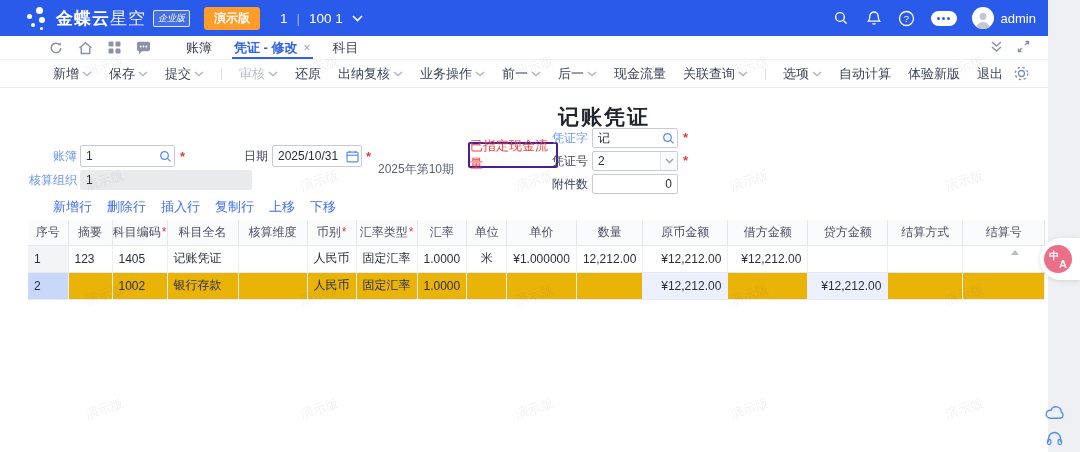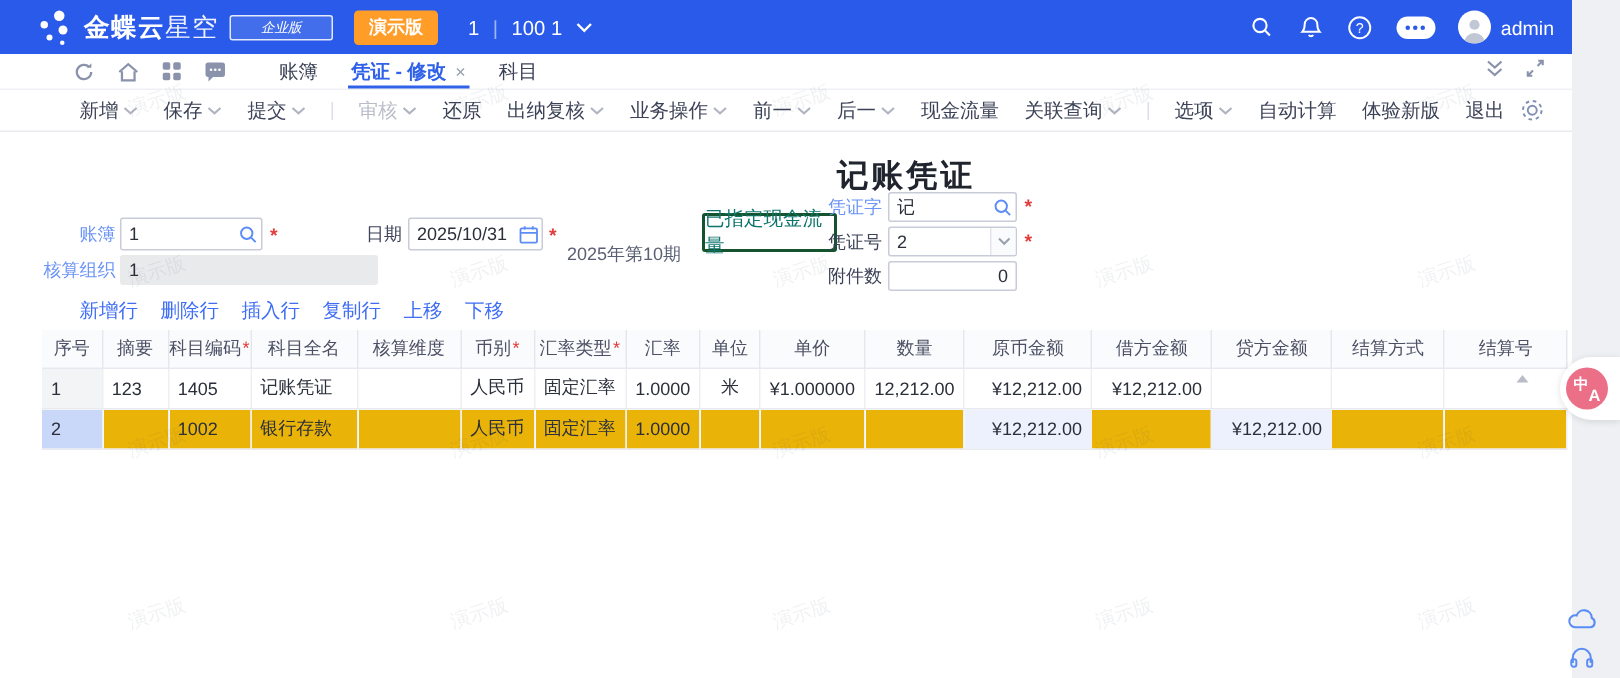--- a/index.html
+++ b/index.html
@@ -12,21 +12,21 @@
   .logo{position:relative;width:22px;height:26px;flex:none;}
   .logo i{position:absolute;background:#fff;border-radius:50%;}
   .logo i:nth-child(1){width:7px;height:7px;left:10px;top:2px;}
   .logo i:nth-child(2){width:5px;height:5px;left:1px;top:9px;}
   .logo i:nth-child(3){width:6px;height:6px;left:13px;top:12px;}
   .logo i:nth-child(4){width:4px;height:4px;left:5px;top:18px;}
   .logo i:nth-child(5){width:3px;height:3px;left:14px;top:22px;}
   .brand{margin-left:8px;font-size:17px;letter-spacing:1px;white-space:nowrap;text-align:right;}
   .brand .b1{font-weight:bold;}
   .brand .b2{font-weight:normal;opacity:.92;}
-  .badge-edition{margin-left:7px;font-size:9px;font-style:italic;border:1px solid rgba(255,255,255,.85);border-radius:2px;padding:1px 20px;background:rgba(255,255,255,.12);}
+  .badge-edition{margin-left:7px;font-size:9px;font-style:italic;border:1px solid rgba(255,255,255,.85);border-radius:2px;padding:1px 4px;background:rgba(255,255,255,.12);}
   .badge-demo{margin-left:14px;font-size:12px;background:#ff9d28;border-radius:3px;padding:3px 10px;font-weight:bold;}
   .workspace{margin-left:20px;display:flex;align-items:center;gap:9px;font-size:13.5px;cursor:pointer;}
   .workspace .sep{opacity:.55;}
   .top-right{margin-left:auto;display:flex;align-items:center;gap:15px;}
   .tico{width:18px;height:18px;display:flex;align-items:center;justify-content:center;cursor:pointer;}
   .pill{width:26px;height:15px;background:#fff;border-radius:8px;display:flex;align-items:center;justify-content:center;gap:2px;cursor:pointer;}
   .pill i{width:3px;height:3px;border-radius:50%;background:#2a5ae9;}
   .avatar{width:22px;height:22px;border-radius:50%;background:#fff;display:flex;align-items:flex-end;justify-content:center;overflow:hidden;cursor:pointer;}
   .uname{font-size:13px;margin-left:-8px;}
 
@@ -52,21 +52,21 @@
   .doc-title{position:absolute;left:160px;right:0;top:103px;text-align:center;font-size:21px;font-weight:bold;color:#20242e;letter-spacing:2px;}
   .flabel{position:absolute;font-size:12px;color:#3c4257;text-align:right;line-height:22px;white-space:nowrap;}
   .flabel.blue{color:#6b94f6;}
   .ipt{position:absolute;border:1px solid #c7ccd8;border-radius:2px;background:#fff;display:flex;align-items:center;height:22px;}
   .ipt input{border:0;outline:0;width:100%;height:100%;font-size:12px;color:#2b2f3a;padding:0 5px;font-family:inherit;background:transparent;}
   .ipt .iico{flex:none;width:18px;display:flex;align-items:center;justify-content:center;}
   .ipt .dd{flex:none;width:17px;height:100%;display:flex;align-items:center;justify-content:center;border-left:1px solid #e2e5ec;background:#fafbfc;}
   .star{position:absolute;color:#e23b3b;font-size:13px;font-weight:bold;line-height:22px;}
   .readonly{position:absolute;background:#e9eaec;border-radius:2px;font-size:12px;color:#2b2f3a;display:flex;align-items:center;padding:0 6px;}
   .period{position:absolute;font-size:12px;color:#5a5f73;line-height:22px;}
-  .cashflow{position:absolute;border:2px solid #14532d;border-radius:2px;color:#0f766e;font-size:13px;display:flex;align-items:center;justify-content:center;background:#fff;}
+  .cashflow{position:absolute;border:2px solid #4c1d95;border-radius:2px;color:#ef4444;font-size:13px;display:flex;align-items:center;justify-content:center;background:#fff;}
   .row-actions{position:absolute;left:53px;top:198px;display:flex;gap:15px;font-size:13px;color:#3f6ef5;}
   .row-actions span{cursor:pointer;}
 
   
   .vtable{position:absolute;left:28px;top:220px;border-collapse:collapse;table-layout:fixed;font-size:12px;}
   .vtable th{height:25px;background:#fafbfd;color:#4b5064;font-weight:normal;border-right:1px solid #e4e7ee;border-bottom:1px solid #e6e9ef;text-align:center;white-space:nowrap;overflow:hidden;}
   .vtable th .req{color:#e23b3b;margin-left:1px;}
   .vtable td{height:27px;border-right:1px solid #edeff4;border-bottom:1px solid #e8eaef;padding:0 6px;white-space:nowrap;overflow:hidden;color:#2b2f3a;background:#fff;}
   .vtable tr.sel td{background:#eab308;}
   .vtable td.idx{background:#f3f4f6;}

